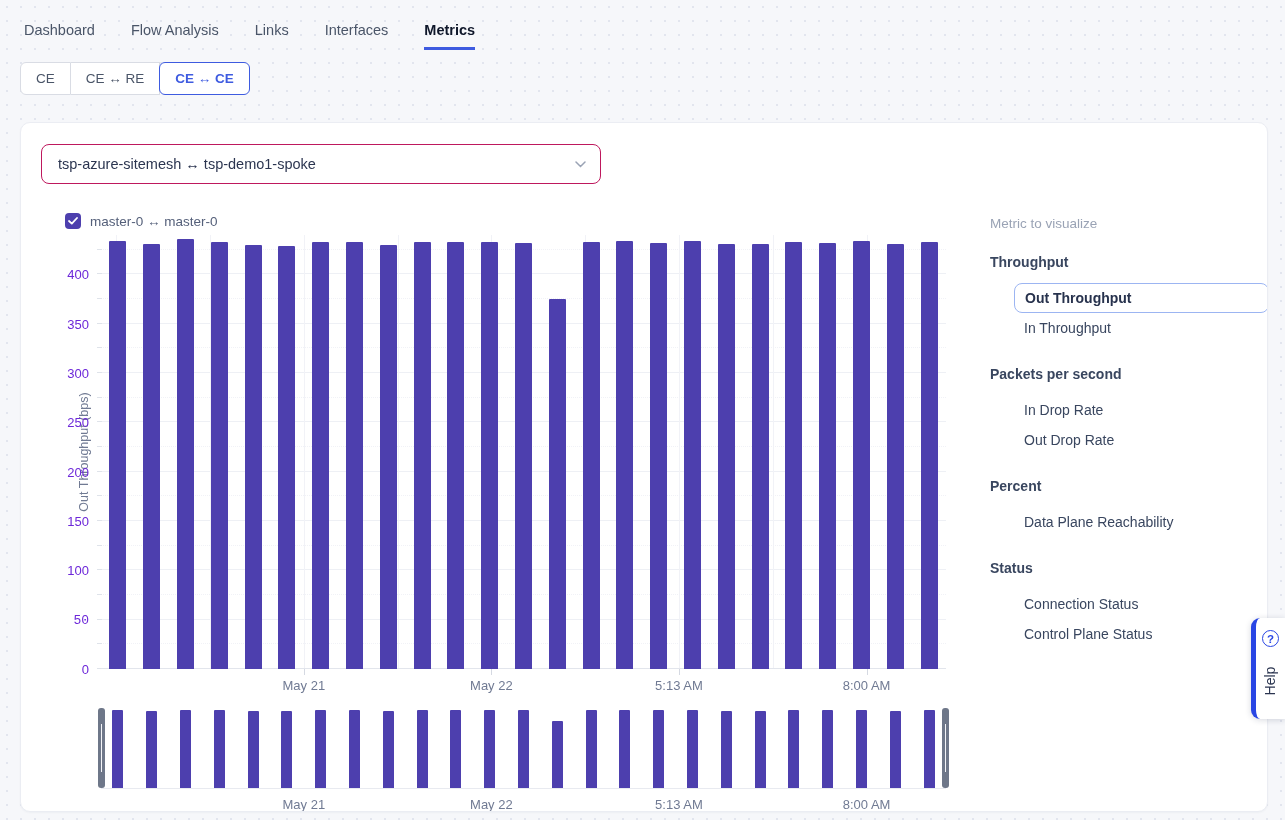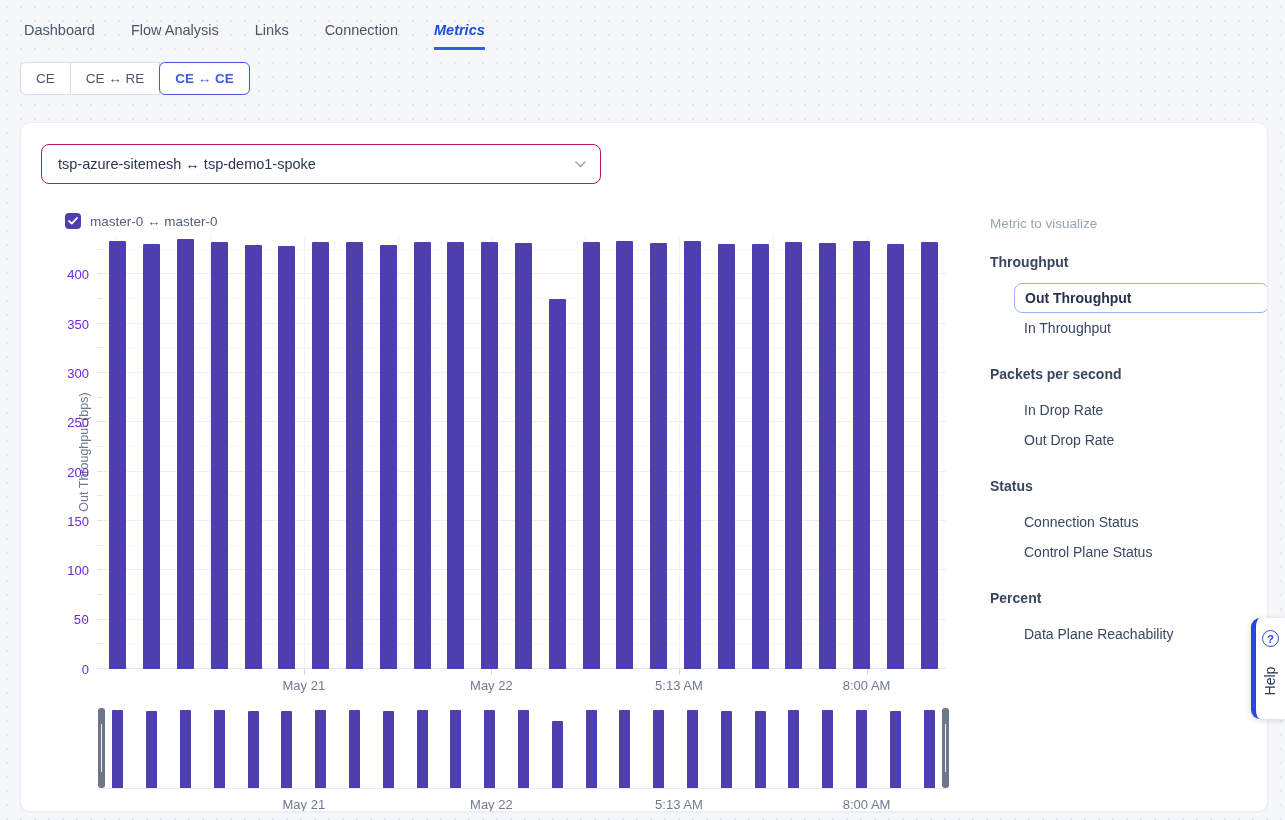--- a/index.html
+++ b/index.html
@@ -8,21 +8,21 @@
     font-family:"Liberation Sans", sans-serif;
     background-color:#f6f7fa;
     background-image: radial-gradient(#e2e5ee 1px, transparent 1px);
     background-size:14px 14px;
     color:#39465f;
   }
 
   
   .top-nav { display:flex; gap:36px; padding:22px 0 0 24px; }
   .nav-item { font-size:14.5px; font-weight:500; color:#4a5568; cursor:pointer; padding-bottom:9px; border-bottom:3px solid transparent; }
-  .nav-item.active { color:#1d4ed8; font-weight:700; border-bottom-color:#3e5be0;font-style:italic; }
+  .nav-item.active { color:#0f172a; font-weight:700; border-bottom-color:#3e5be0; }
 
   
   .toolbar { display:flex; align-items:center; justify-content:space-between; padding:12px 28px 0 20px; }
   .tab-group { display:flex; align-items:stretch; }
   .tab-seg { background:#fff; border:1px solid #d9dce4; font-size:13.5px; color:#4a5568; padding:8px 15px; cursor:pointer; }
   .tab-seg.first { border-radius:6px 0 0 6px; }
   .tab-seg.mid { border-left:none; }
   .tab-seg.active { border:1px solid #3e5be0; color:#3e5be0; font-weight:600; border-radius:6px; margin-left:-1px; background:#fff; position:relative; }
   .toolbar-right { display:flex; align-items:center; gap:34px; }
   .tool-chip { display:flex; align-items:center; gap:9px; font-size:15px; color:#333d55; cursor:pointer; }
@@ -92,21 +92,21 @@
   .q-circle { width:17px; height:17px; border:1.6px solid #2946e4; border-radius:50%; color:#2946e4; font-size:11.5px; font-weight:700; display:flex; align-items:center; justify-content:center; }
   .help-text { transform:rotate(-90deg); font-size:14px; color:#2b3550; margin-top:14px; }
 </style>
 </head>
 <body>
 
 <div class="top-nav">
     <div class="nav-item">Dashboard</div>
     <div class="nav-item">Flow Analysis</div>
     <div class="nav-item">Links</div>
-    <div class="nav-item">Connection</div>
+    <div class="nav-item">Interfaces</div>
     <div class="nav-item active">Metrics</div>
   </div>
 
 <div class="toolbar">
   <div class="tab-group">
       <div class="tab-seg first">CE</div>
       <div class="tab-seg mid">CE ↔ RE</div>
       <div class="tab-seg active">CE ↔ CE</div>
     </div>
 </div>
@@ -269,27 +269,27 @@
             <div class="metric-header">Throughput</div>
             <div class="metric-item selected">Out Throughput</div>
             <div class="metric-item">In Throughput</div>
           </div>
           <div class="metric-section">
             <div class="metric-header">Packets per second</div>
             <div class="metric-item">In Drop Rate</div>
             <div class="metric-item">Out Drop Rate</div>
           </div>
           <div class="metric-section">
+            <div class="metric-header">Percent</div>
+            <div class="metric-item">Data Plane Reachability</div>
+          </div>
+          <div class="metric-section">
             <div class="metric-header">Status</div>
             <div class="metric-item">Connection Status</div>
             <div class="metric-item">Control Plane Status</div>
-          </div>
-          <div class="metric-section">
-            <div class="metric-header">Percent</div>
-            <div class="metric-item">Data Plane Reachability</div>
           </div>
         </div>
     </div>
   </div>
 </div>
 
 <div class="help-tab">
   <span class="q-circle">?</span>
   <span class="help-text">Help</span>
 </div>

